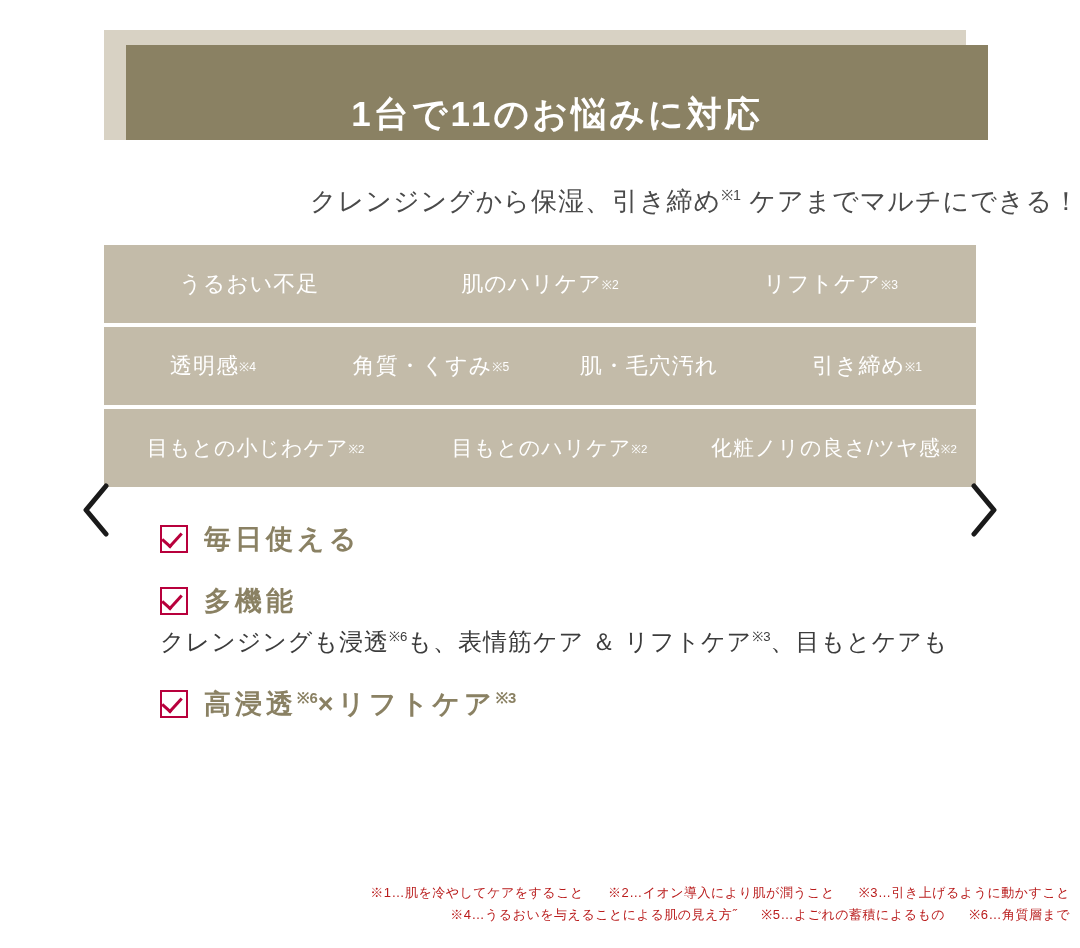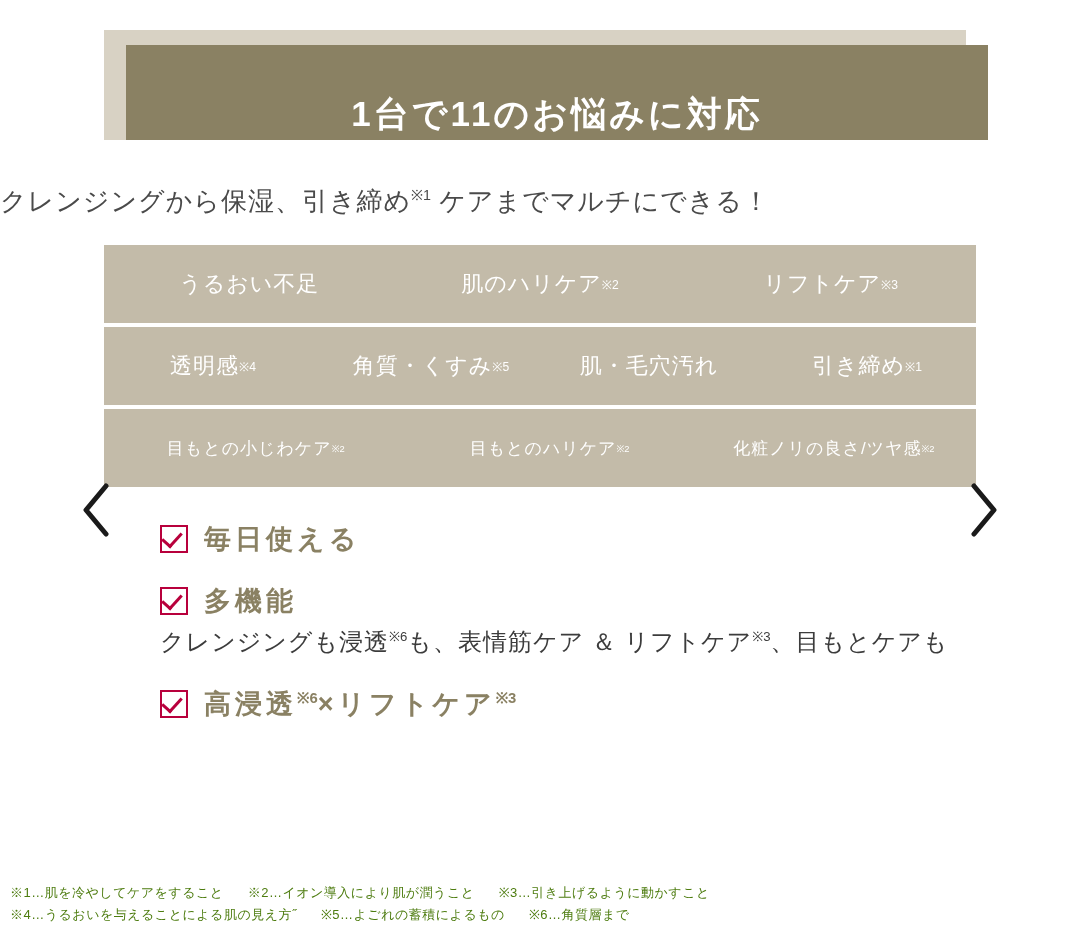--- a/index.html
+++ b/index.html
@@ -48,21 +48,21 @@
   .banner-title {
     color: #ffffff;
     font-size: 35px;
     font-weight: bold;
     letter-spacing: 3px;
     margin-top: 44px;
   }
 
   
   .lead {
-    text-align: left;
+    text-align: right;
     font-size: 26px;
     color: #4a4a4a;
     letter-spacing: 1px;
     margin-top: 24px;
     font-weight: 500;
   }
   .sup {
     font-size: 0.55em;
     vertical-align: super;
     letter-spacing: 0;
@@ -83,21 +83,21 @@
     height: 78px;
     display: flex;
     align-items: center;
     justify-content: center;
     font-size: 22px;
     letter-spacing: 1px;
     flex: 1 1 0;
     white-space: nowrap;
   }
   .tag .sup { color: #ffffff; }
-  .row3 .tag { font-size: 17px; }
+  .row3 .tag { font-size: 21px; }
   .row3 .tag.w1 { flex: 1.26 1 0; }
   .row3 .tag.w2 { flex: 1.18 1 0; }
   .row3 .tag.w3 { flex: 1.18 1 0; }
 
   
   .arrow {
     position: absolute;
     top: 480px;
     font-size: 0;
     width: 34px;
@@ -153,22 +153,22 @@
     line-height: 1.45;
   }
   .feature-body .sup { color: #3c3c3c; }
 
   
   .footnotes {
     position: absolute;
     left: 0;
     right: 0;
     bottom: 22px;
-    text-align: left;
-    color: #4d7c0f;
+    text-align: right;
+    color: #b91c1c;
     font-size: 13px;
     line-height: 1.7;
     letter-spacing: 0.5px;
   }
   .footnote-line span { margin: 0 10px; }
 </style>
 </head>
 <body>
 
 <div class="page">

